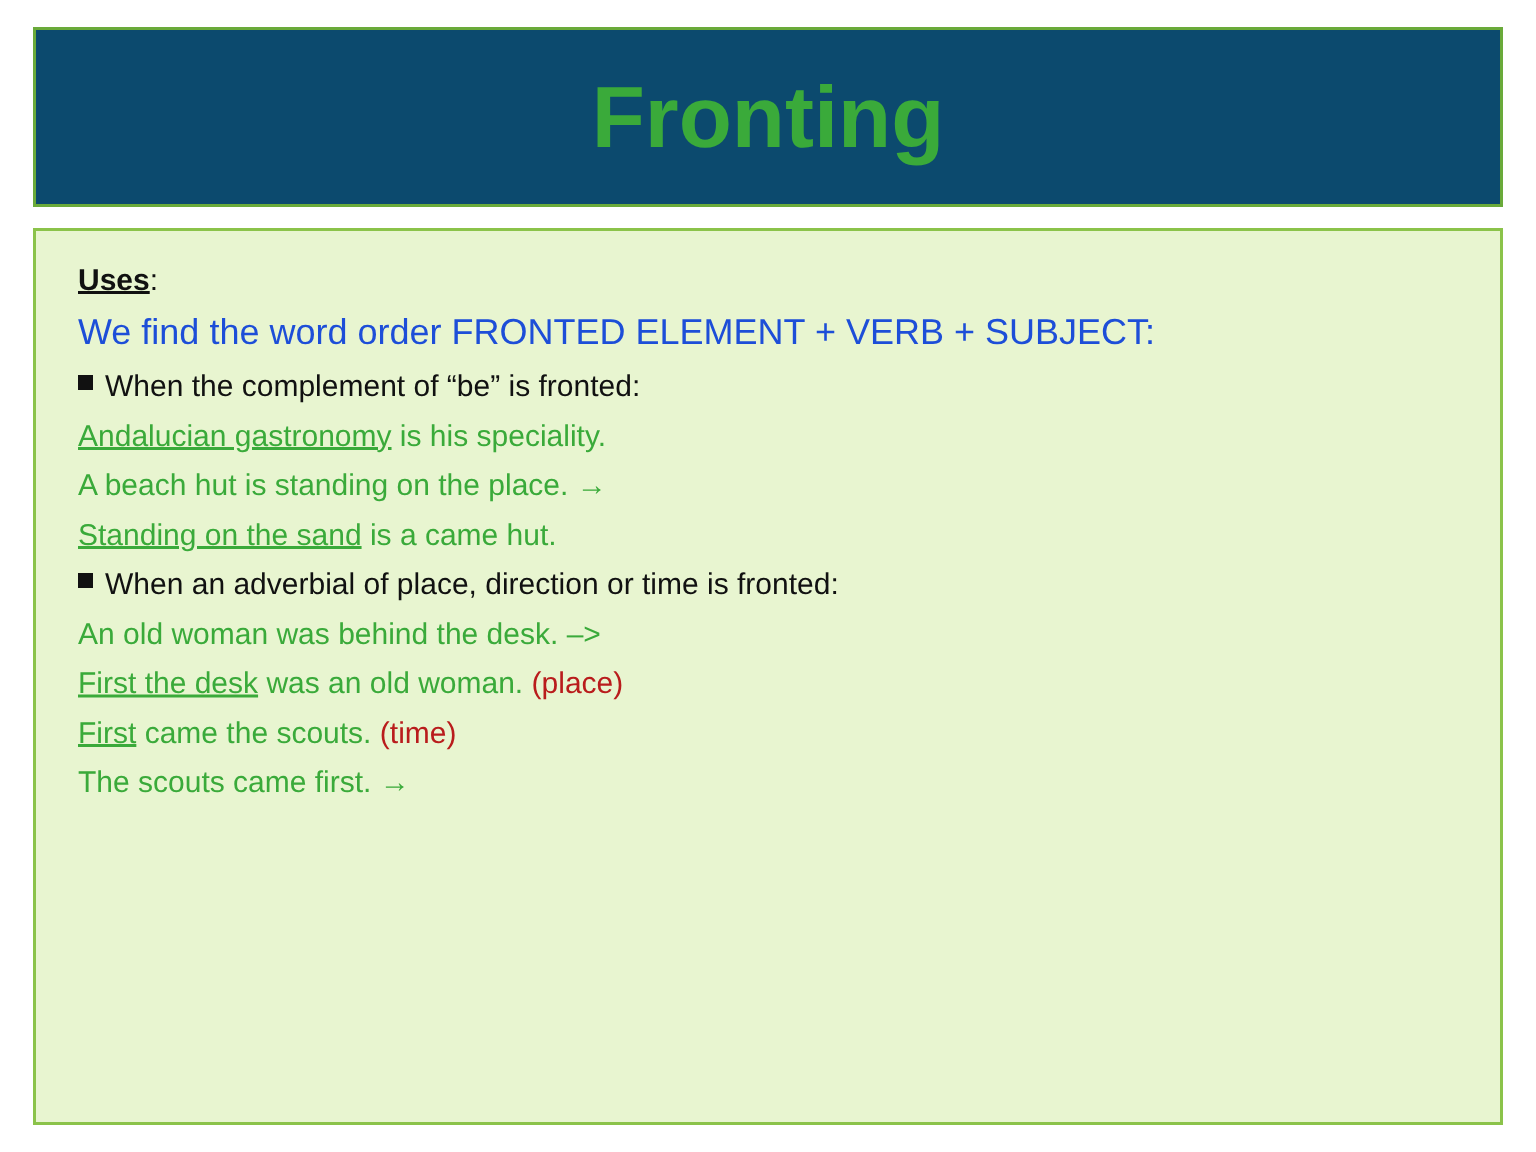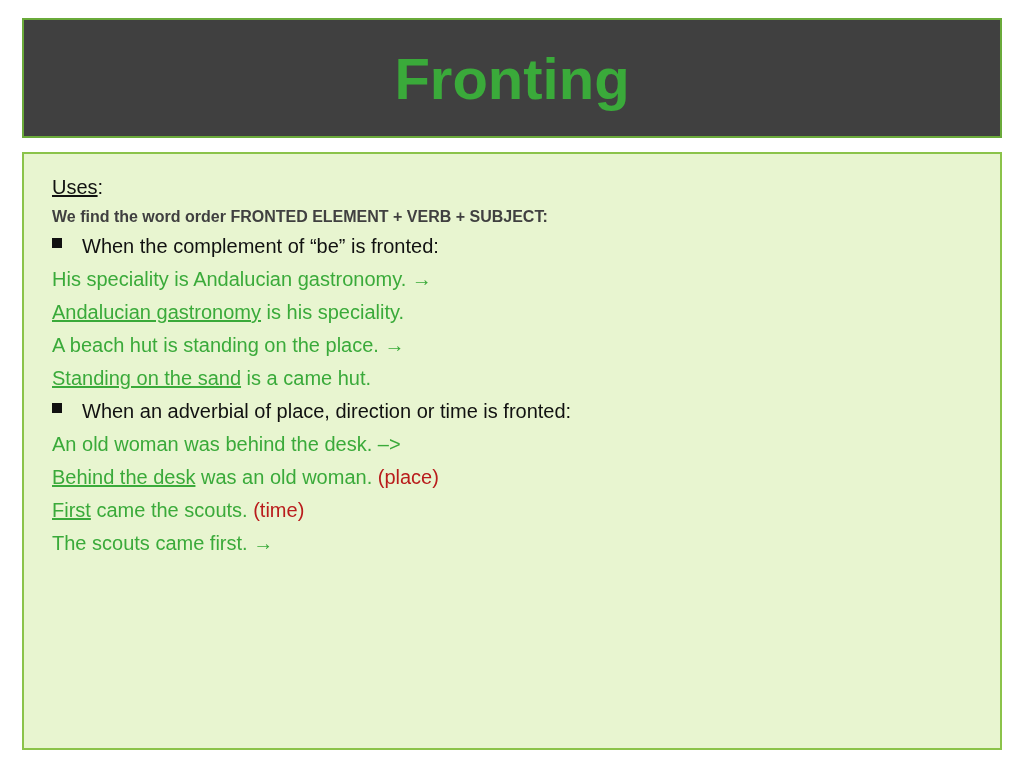--- a/index.html
+++ b/index.html
@@ -20,21 +20,21 @@
       width: 1024px;
       height: 768px;
       background: #ffffff;
       display: flex;
       flex-direction: column;
       padding: 18px 22px 18px 22px;
     }
 
     .title-box {
       border: 2px solid #6aaa3a;
-      background: #404040;
+      background: #0c4a6e;
       display: flex;
       align-items: center;
       justify-content: center;
       padding: 18px 20px;
       margin-bottom: 14px;
       min-height: 120px;
     }
 
     .title-text {
       font-size: 58px;
@@ -54,36 +54,35 @@
     }
 
     .uses-line {
       font-size: 20px;
       color: #111;
       margin-bottom: 2px;
     }
 
     .uses-underline {
       text-decoration: underline;
-      font-weight: normal;
+      font-weight: bold;
     }
 
     .body-line {
-      font-size: 16px;
-      color: #404040;
+      font-size: 24px;
+      color: #1d4ed8;
       line-height: 1.45;
-      font-weight: bold;
     }
 
     .bullet-line {
       font-size: 20px;
       color: #111;
       display: flex;
       align-items: flex-start;
-      gap: 20px;
+      gap: 8px;
       line-height: 1.45;
     }
 
     .bullet-square {
       display: inline-block;
       width: 10px;
       height: 10px;
       background: #111;
       margin-top: 6px;
       flex-shrink: 0;
@@ -121,41 +120,40 @@
       <span class="uses-underline">Uses</span><span>:</span>
     </div>
 
     <div class="body-line">We find the word order FRONTED ELEMENT + VERB + SUBJECT:</div>
 
     <div class="bullet-line">
       <span class="bullet-square"></span>
       <span>When the complement of “be” is fronted:</span>
     </div>
 
-    <div class="green-line">His speciality is Andalucian gastronomy. →</div>
 
     <div class="green-line">
       <span class="green-bold-underline">Andalucian gastronomy</span><span> is his speciality.</span>
     </div>
 
     <div class="green-line">A beach hut is standing on the place. →</div>
 
     <div class="green-line">
       <span class="green-bold-underline">Standing on the sand</span><span> is a came hut.</span>
     </div>
 
     <div class="bullet-line">
       <span class="bullet-square"></span>
       <span>When an adverbial of place, direction or time is fronted:</span>
     </div>
 
     <div class="green-line">An old woman was behind the desk. –&gt;</div>
 
     <div class="green-line">
-      <span class="green-bold-underline">Behind the desk</span><span> was an old woman.</span> <span class="paren">(place)</span>
+      <span class="green-bold-underline">First the desk</span><span> was an old woman.</span> <span class="paren">(place)</span>
     </div>
 
 
 
     <div class="green-line">
       <span class="green-bold-underline">First</span><span> came the scouts.</span> <span class="paren">(time)</span>
     </div>
 
     <div class="green-line">The scouts came first. →</div>
 

